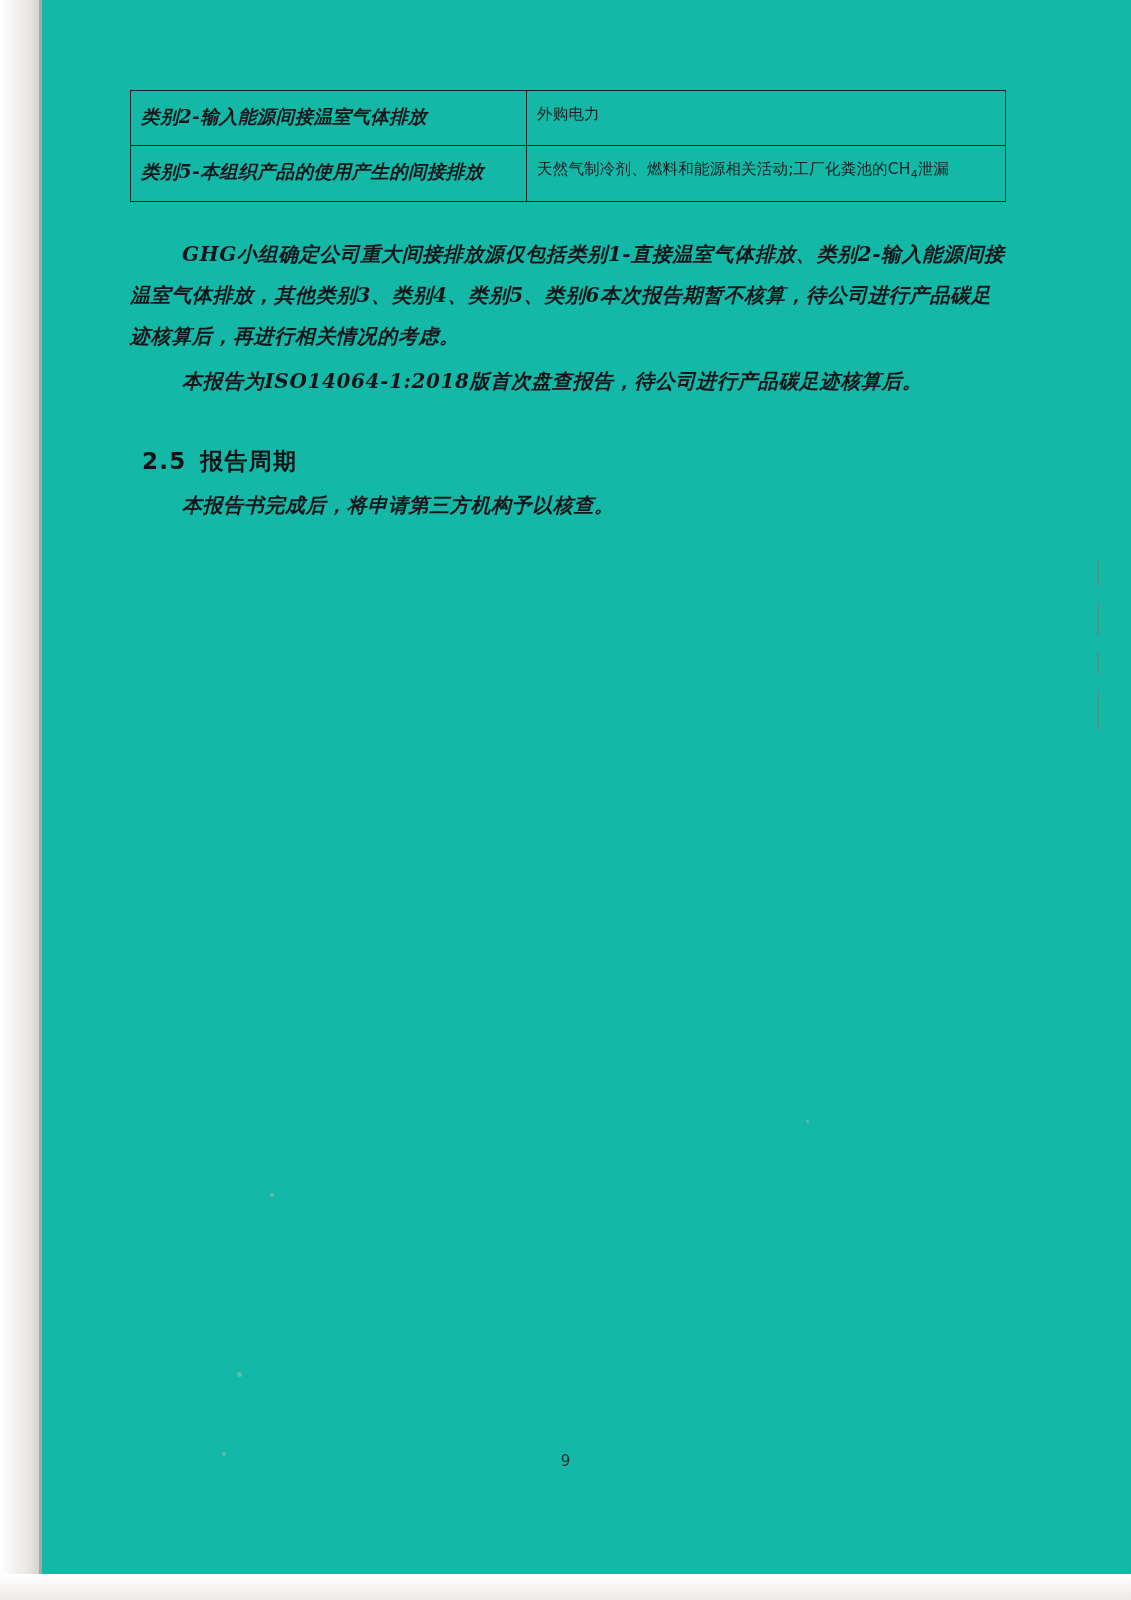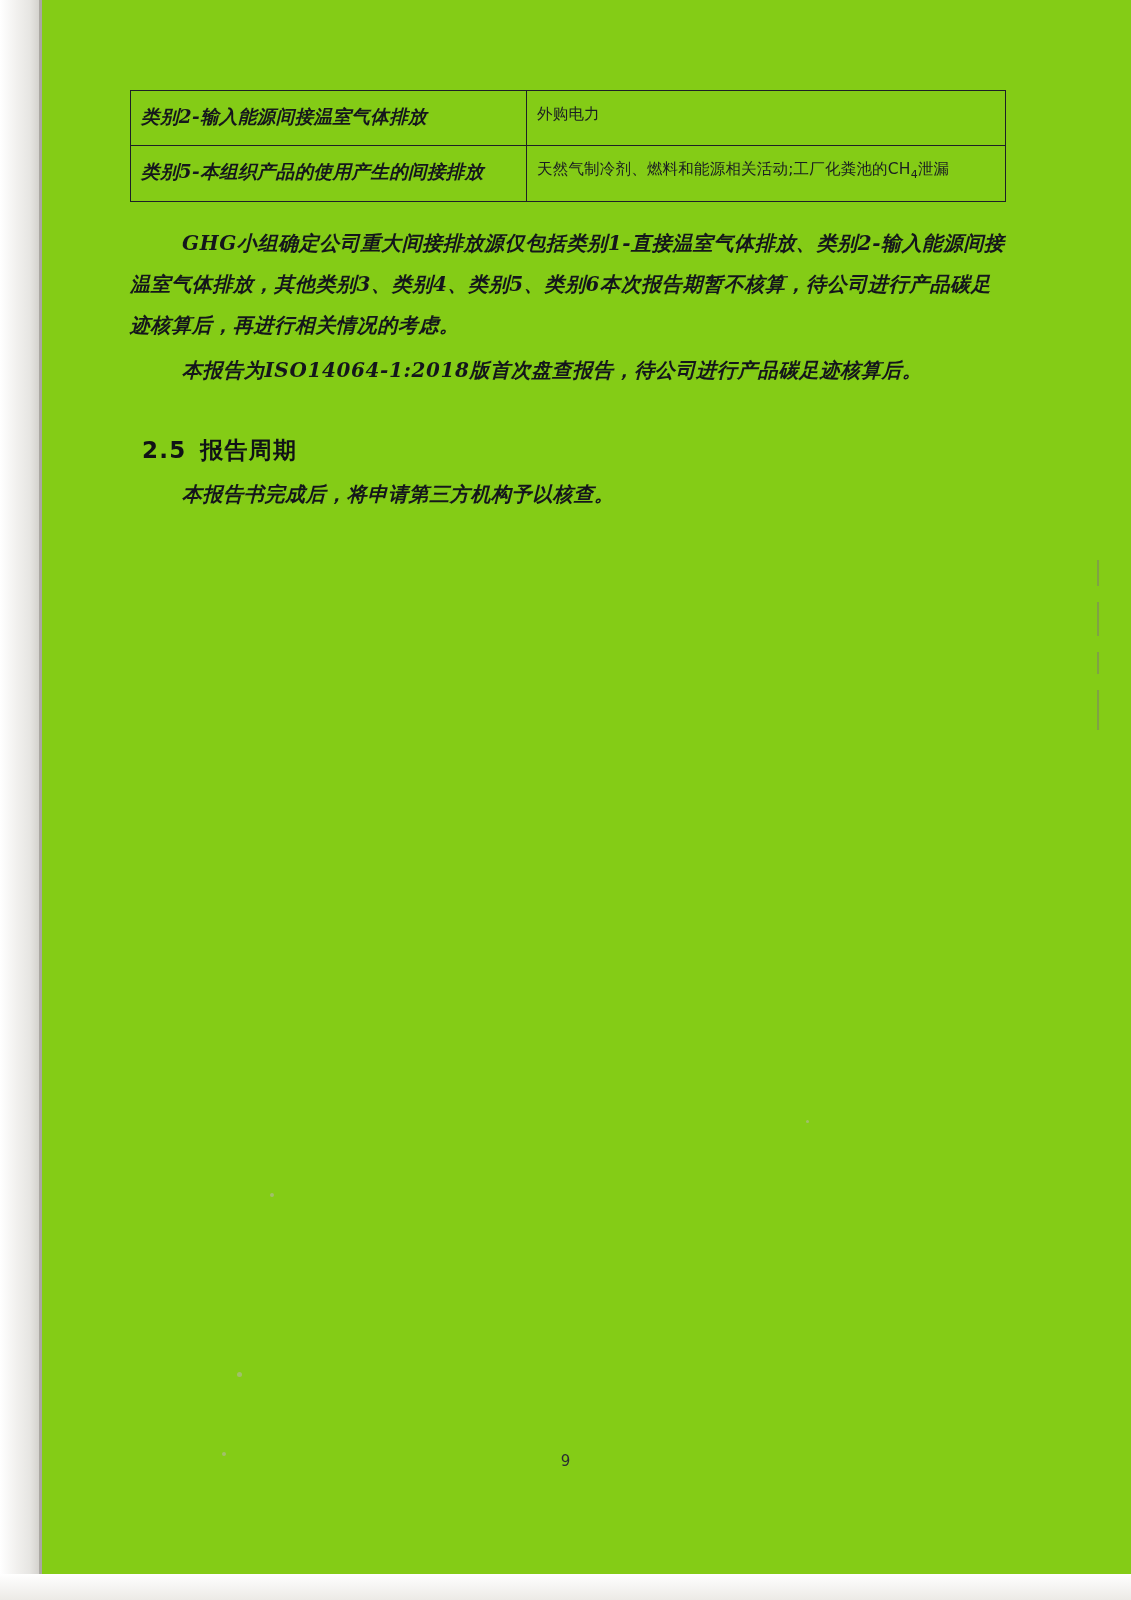--- a/index.html
+++ b/index.html
@@ -13,21 +13,21 @@
     position: relative;
     font-family: "DejaVu Sans", sans-serif;
     color: #15171c;
     overflow: hidden;
   }
 
   
   .page {
     position: absolute;
     inset: 0;
-    background: #84cc16;
+    background: #14b8a6;
     text-decoration: underline;
   }
   
   .scan-edge-left {
     position: absolute;
     left: 0; top: 0; bottom: 0;
     width: 42px;
     background: linear-gradient(90deg, #ffffff 0%, #f1f0ee 40%, #e7e6e3 70%, #cfcdc8 100%);
   }
   .scan-edge-left::after {
@@ -104,21 +104,21 @@
     font-style: italic;
     font-weight: 600;
     font-size: 20px;
     line-height: 2.05;
     letter-spacing: .6px;
     margin: 0;
     text-indent: 52px;
     color: #14161b;
   }
   p.para.first {
-    margin-top: 21px;
+    margin-top: 32px;
   }
   p.para.tight {
     margin-top: 4px;
   }
   .sec-head {
     font-family: "DejaVu Sans", sans-serif;
     font-weight: 700;
     font-size: 23px;
     letter-spacing: 1.2px;
     margin: 44px 0 8px 12px;

